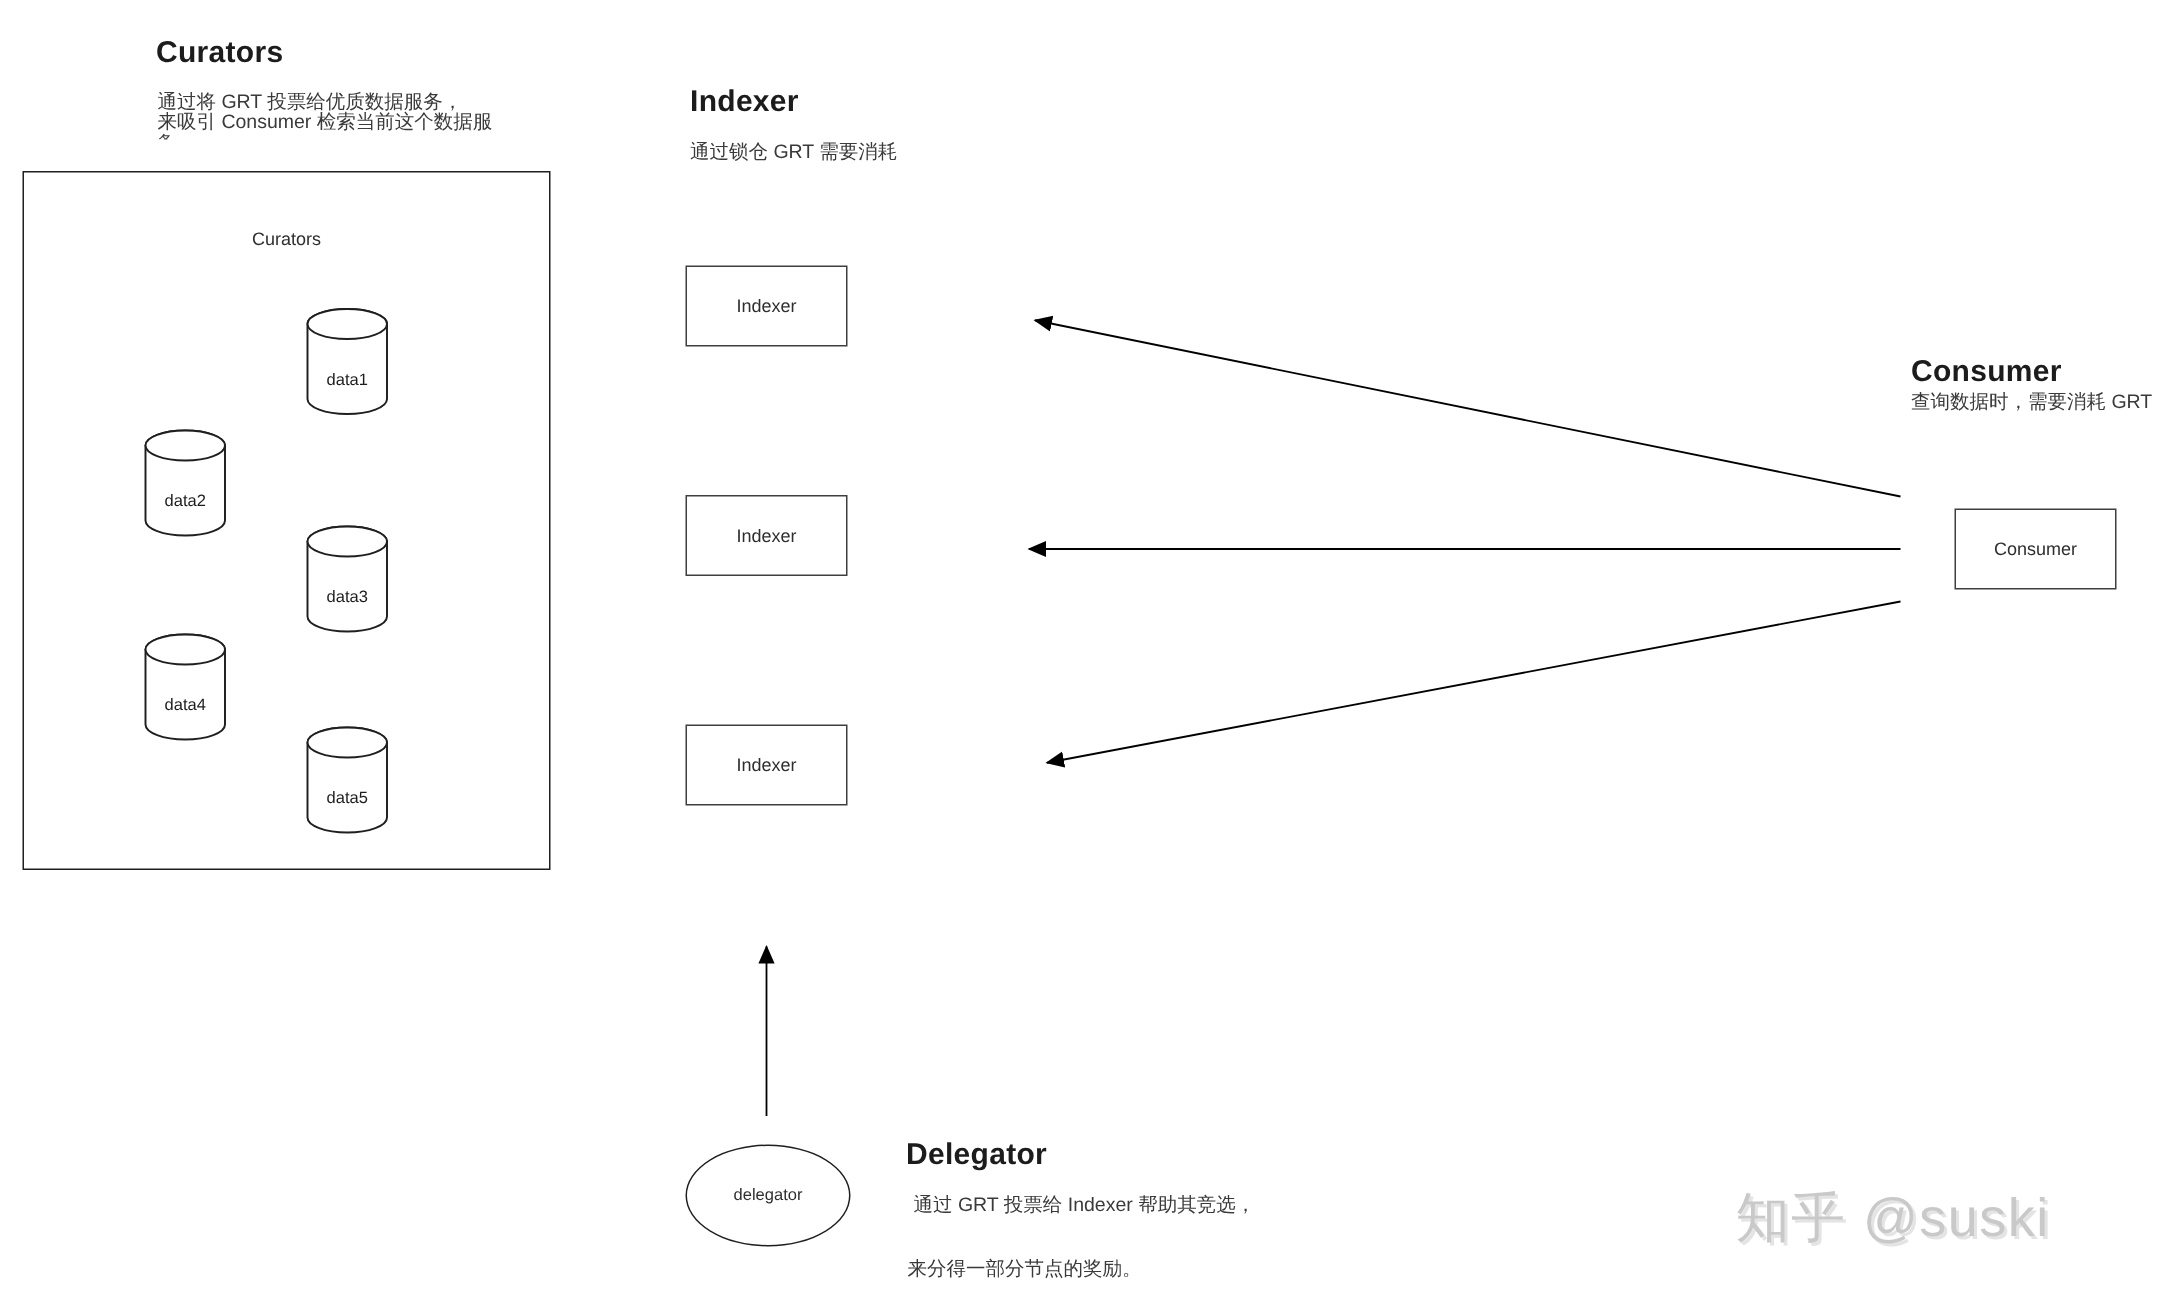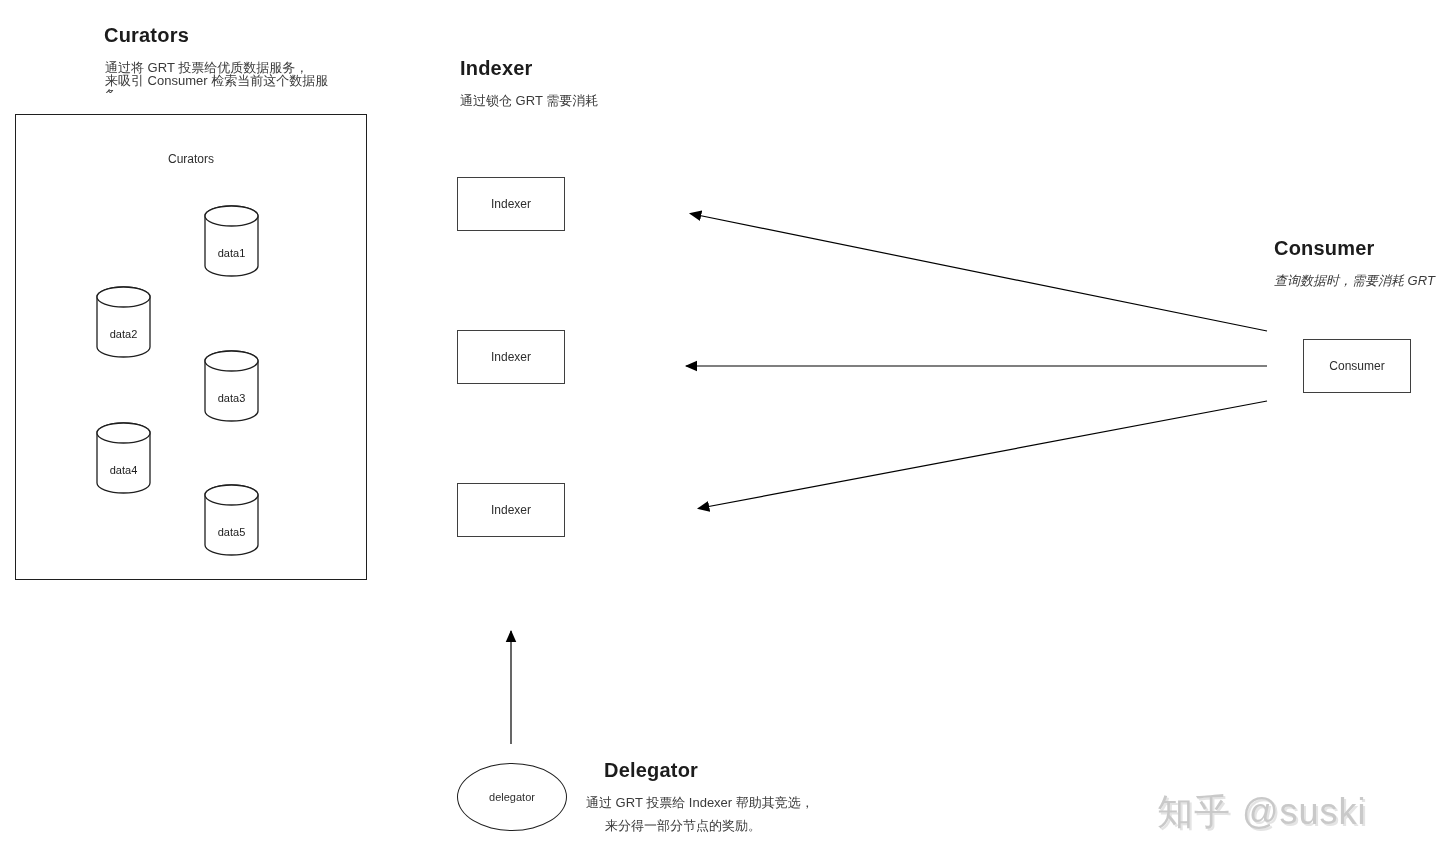--- a/index.html
+++ b/index.html
@@ -121,29 +121,29 @@
     <span>Indexer</span>
   </div>
   <div class="node-box indexer-2">
     <span>Indexer</span>
   </div>
   <div class="node-box indexer-3">
     <span>Indexer</span>
   </div>
 
   <div class="section-title" style="left:1274px; top:237px;">Consumer</div>
-  <div class="desc" style="left:1274px; top:275px;font-style:italic;">查询数据时，需要消耗 GRT</div>
+  <div class="desc" style="left:1274px; top:262px;">查询数据时，需要消耗 GRT</div>
 
   <div class="node-box consumer-node">
     <span>Consumer</span>
   </div>
 
   <div class="section-title" style="left:604px; top:759px;">Delegator</div>
-  <div class="desc" style="left:586px; top:797px;">通过 GRT 投票给 Indexer 帮助其竞选，</div>
-  <div class="desc" style="left:605px; top:820px;">来分得一部分节点的奖励。</div>
+  <div class="desc" style="left:609px; top:797px;">通过 GRT 投票给 Indexer 帮助其竞选，</div>
+  <div class="desc" style="left:605px; top:840px;">来分得一部分节点的奖励。</div>
 
   <div class="ellipse-node">
     <span>delegator</span>
   </div>
 
   <div class="watermark">知乎 @suski</div>
 
 </div>
 
 </body></html>

